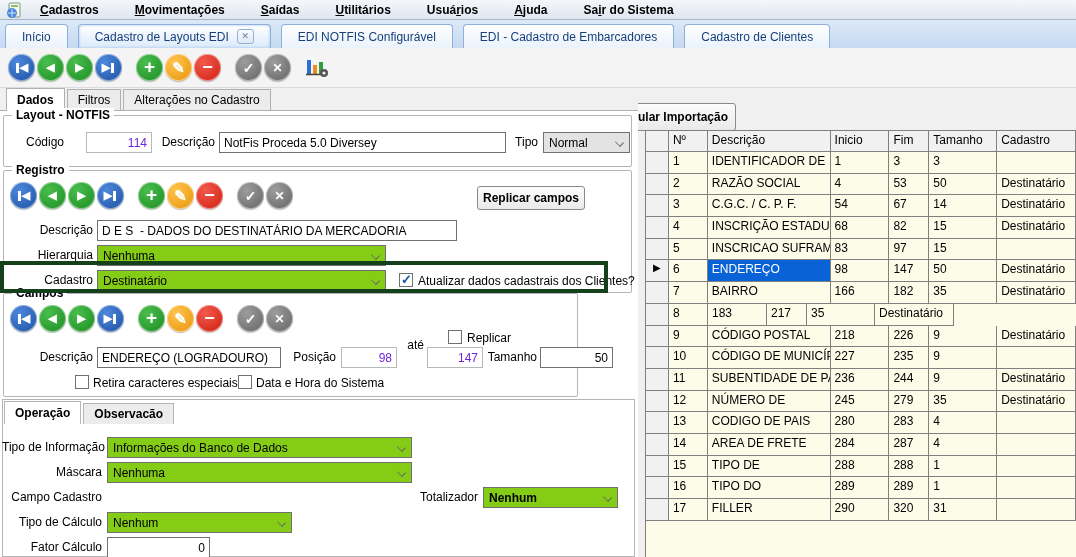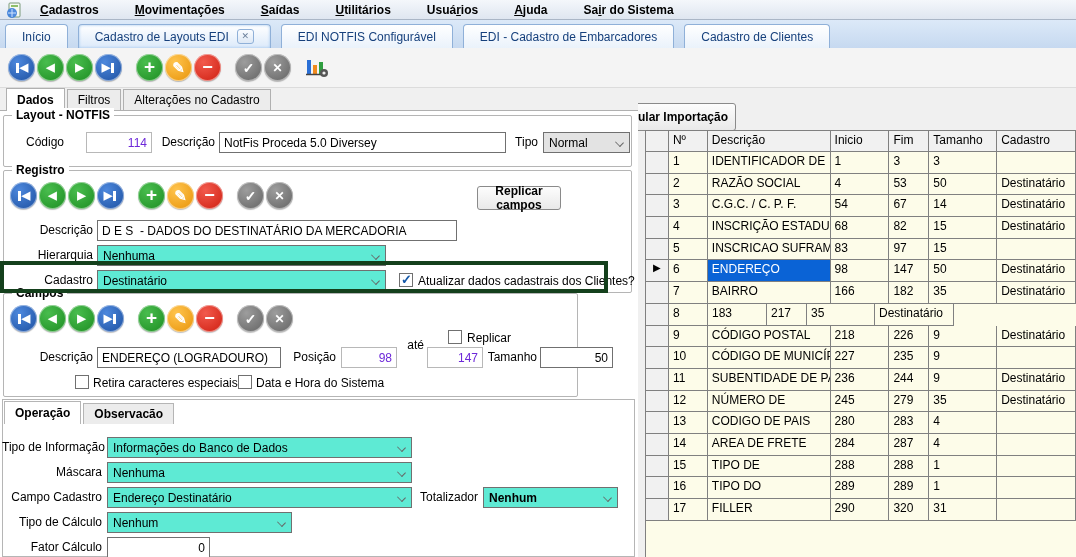--- a/index.html
+++ b/index.html
@@ -47,39 +47,39 @@
   .cbtn .g-ok { font-size:14px; line-height:1; }
   .cbtn .g-x { font-size:12px; line-height:1; }
   .gap { width:12px; }
   .chart-btn { background:transparent; border:none; margin-left:12px; cursor:pointer; padding:0; }
   .win-btn { position:absolute; height:25px; border:1px solid #8a8a8a; border-radius:3px;
     background:linear-gradient(#fdfdfd,#e9e9e9); font-weight:bold; font-size:12px;
     font-family:"Liberation Sans",sans-serif; display:flex; align-items:center; justify-content:center; cursor:pointer; }
   #btn-replicar-layout { left:472px; top:57px; width:100px; }
   #btn-simular { left:580px; top:55px; width:156px; height:28px; }
   #btn-simular svg { margin-right:6px; }
-  #btn-replicar-campos { left:477px; top:186px; width:84px; height:24px; }
+  #btn-replicar-campos { left:477px; top:186px; width:108px; height:24px; }
 
   
   .subtabs { position:absolute; left:0; top:88px; width:638px; height:23px;
     border-bottom:1px solid #b0b0b0; display:flex; align-items:flex-end; padding-left:6px; background:#f0f0f0; }
   .subtab { height:21px; padding:0 10px; display:flex; align-items:center; border:1px solid #b0b0b0;
     border-bottom:none; background:#ececec; margin-right:2px; white-space:nowrap; }
   .subtab.active { background:#fff; font-weight:bold; height:23px; margin-bottom:-1px; }
 
   
   .form-area { position:absolute; left:0; top:111px; width:638px; height:447px; background:#fff; }
   .groupbox { position:absolute; border:1px solid #b5b5b5; border-radius:2px; }
   .gb-title { position:absolute; top:-8px; left:8px; background:#fff; padding:0 4px; font-weight:bold; white-space:nowrap; }
   .fl { position:absolute; text-align:right; white-space:nowrap; font-size:12px; }
   .inp { position:absolute; height:21px; border:1px solid #707070; background:#fff; font-size:12px;
     font-family:"Liberation Sans",sans-serif; padding:0 4px; }
   .inp.dis { color:#6d28d9; border-color:#b8b8b8; text-align:right; }
   .inp.num { text-align:right; }
-  .sel { position:absolute; height:21px; border:1px solid #707070; background:#5eead4;
+  .sel { position:absolute; height:21px; border:1px solid #707070; background:#84cc16;
     display:flex; align-items:center; padding:0 20px 0 5px; white-space:nowrap; overflow:hidden; cursor:default; }
   .sel.graybg { background:#e3e3e3; }
   .sel.bold { font-weight:bold; }
   .sel .chev { position:absolute; right:6px; top:6px; width:7px; height:7px;
     border-right:1.5px solid #666; border-bottom:1.5px solid #666; transform:rotate(45deg) scale(1,.8); }
   .cb { position:absolute; width:14px; height:14px; border:1px solid #707070; background:#fff; }
   .cb.checked::after { content:"✓"; position:absolute; left:1px; top:-2px; color:#1558a8; font-size:13px; font-weight:bold; }
   .cbl { position:absolute; white-space:nowrap; font-size:12px; }
 
   
@@ -335,24 +335,20 @@
     <div class="sel" style="left:107px; top:326px; width:305px;">
       <span>Informações do Banco de Dados</span>
       <span class="chev"></span>
     </div>
     <span class="fl" style="left:2px; top:354px; width:100px;">Máscara</span>
     <div class="sel" style="left:107px; top:351px; width:305px;">
       <span>Nenhuma</span>
       <span class="chev"></span>
     </div>
     <span class="fl" style="left:2px; top:379px; width:100px;">Campo Cadastro</span>
-    <div class="sel" style="left:107px; top:376px; width:305px;">
-      <span>Endereço Destinatário</span>
-      <span class="chev"></span>
-    </div>
     <span class="fl" style="left:418px; top:379px; width:60px;">Totalizador</span>
     <div class="sel bold" style="left:483px; top:376px; width:135px;">
       <span>Nenhum</span>
       <span class="chev"></span>
     </div>
     <span class="fl" style="left:2px; top:404px; width:100px;">Tipo de Cálculo</span>
     <div class="sel" style="left:107px; top:401px; width:185px;">
       <span>Nenhum</span>
       <span class="chev"></span>
     </div>

